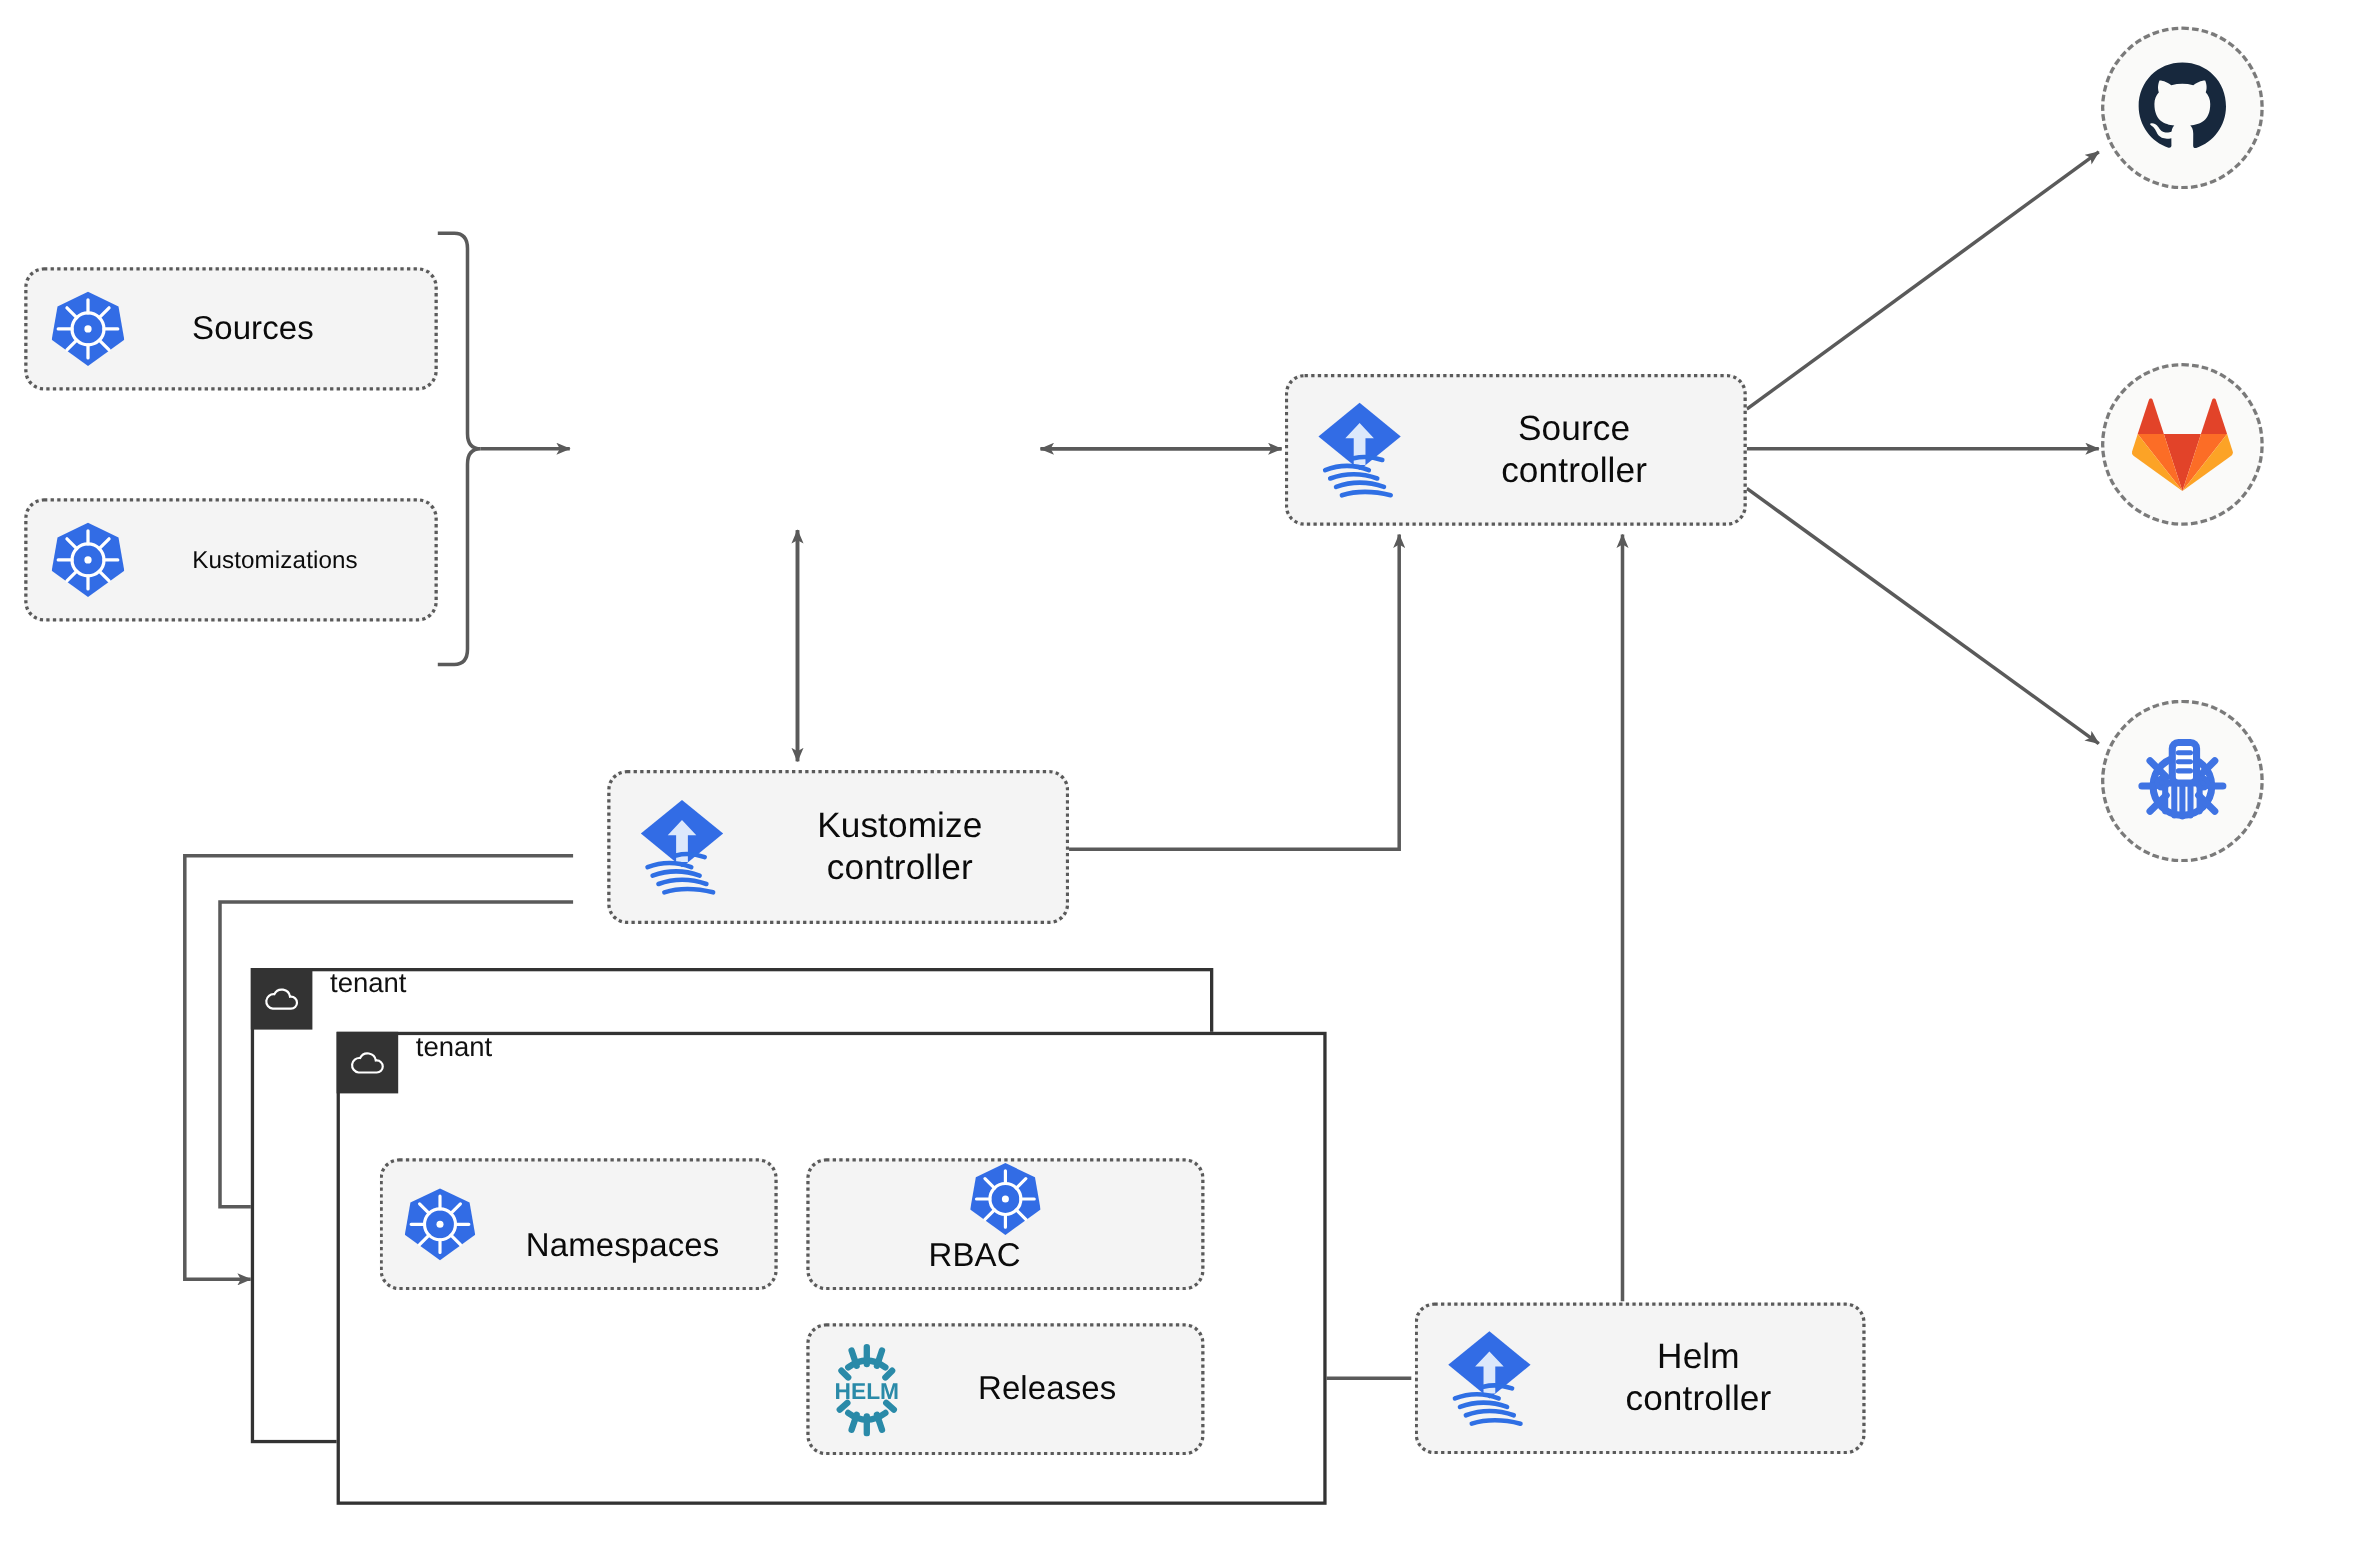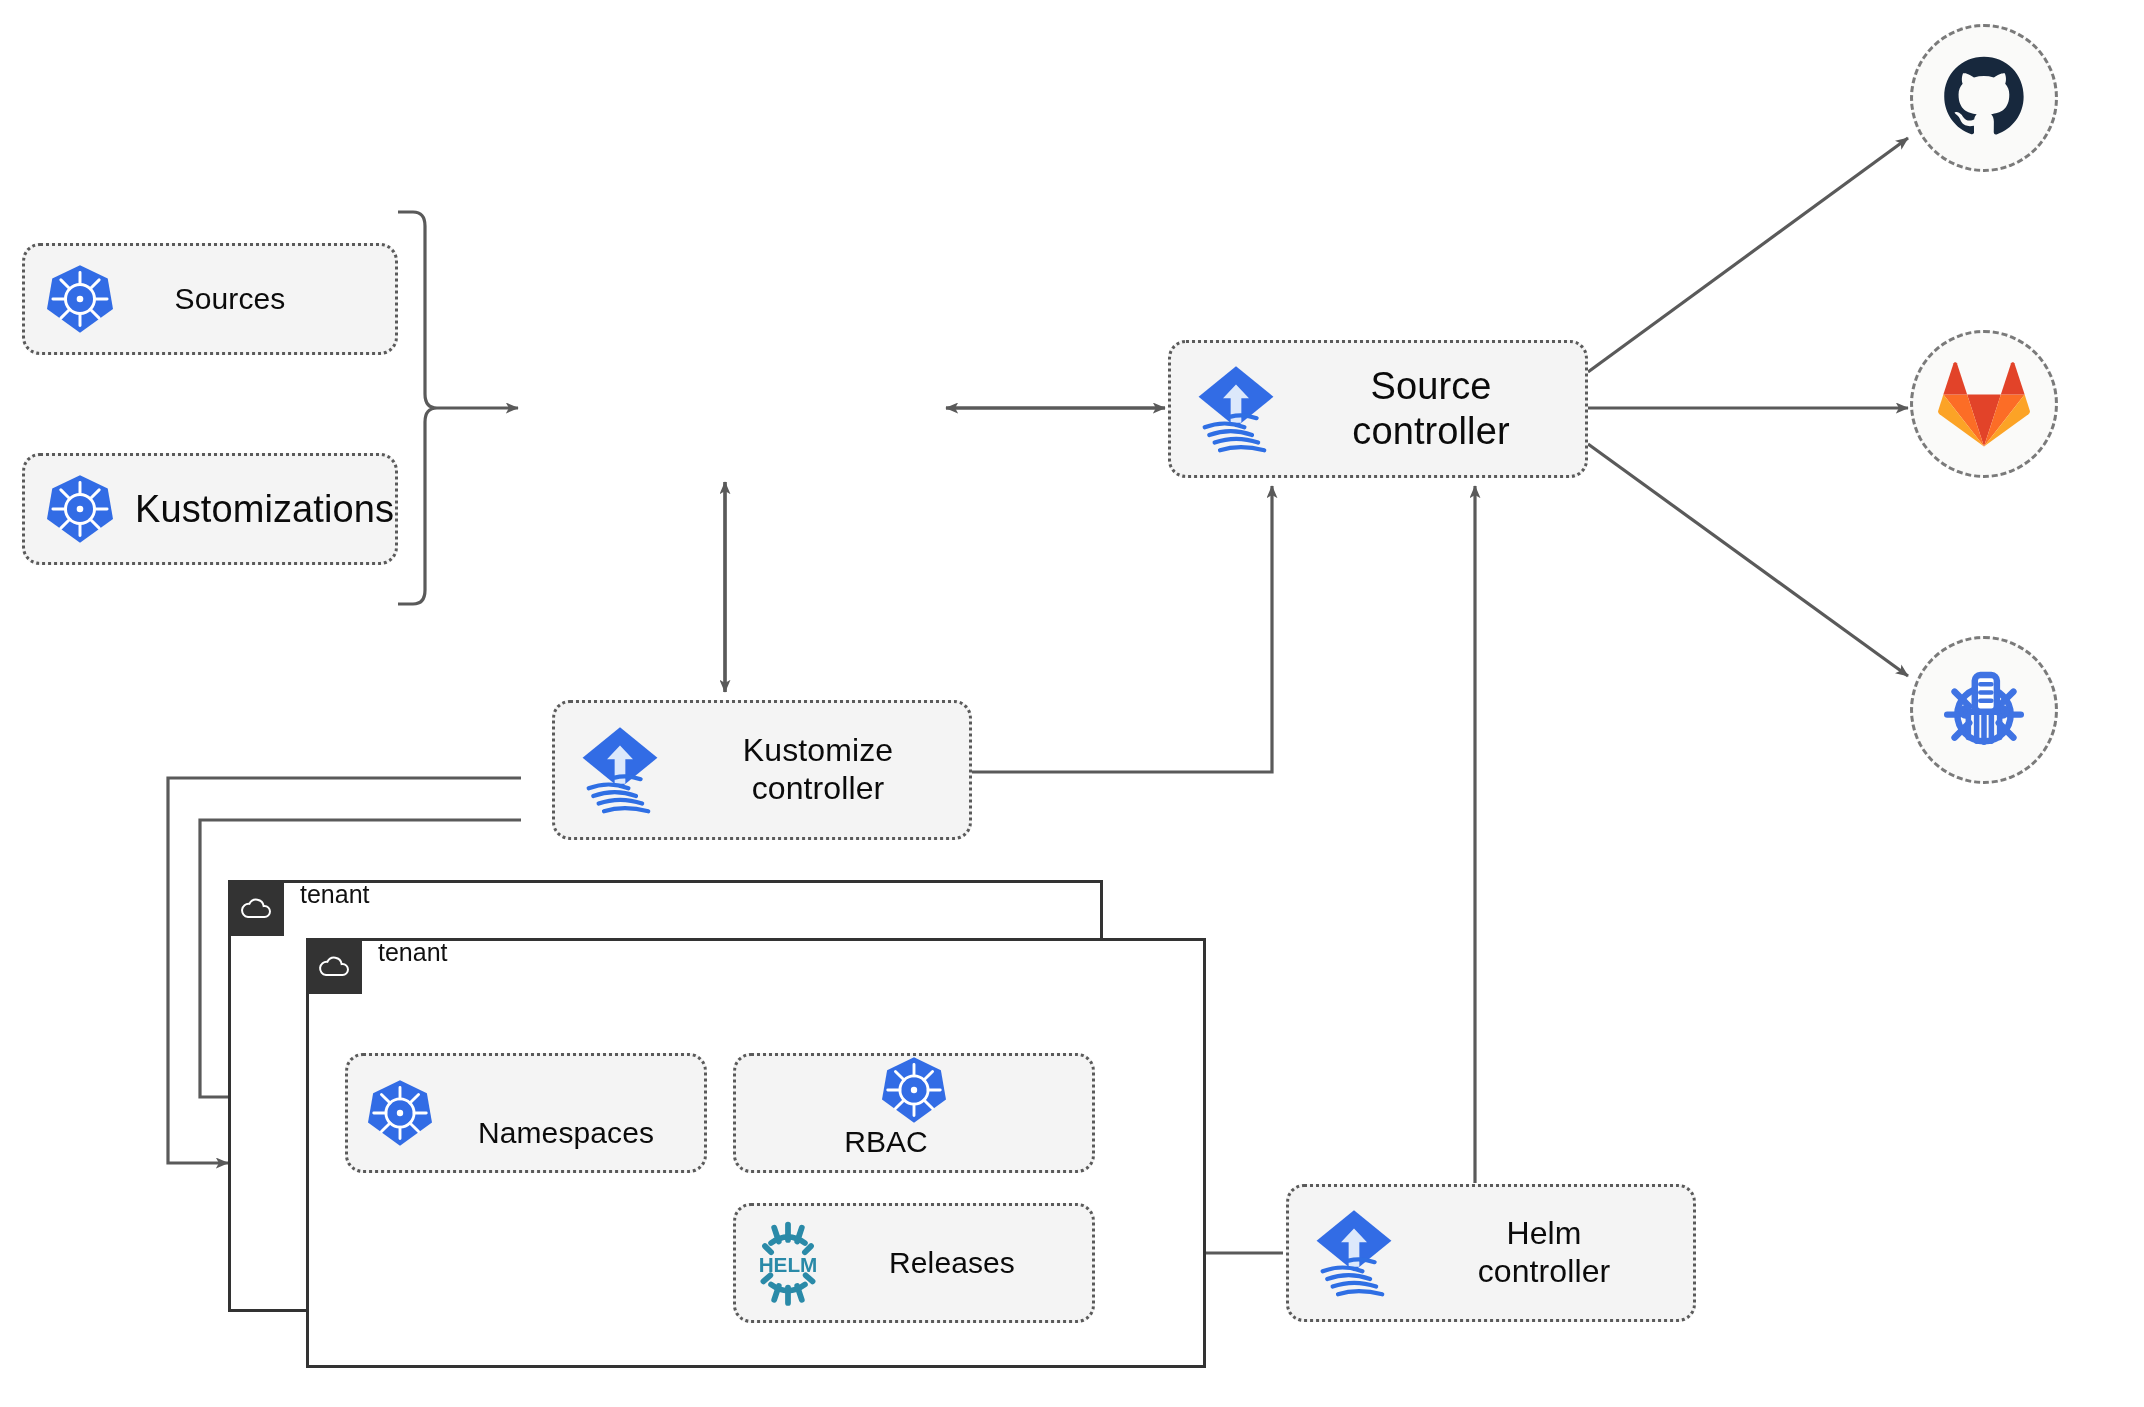--- a/index.html
+++ b/index.html
@@ -111,39 +111,39 @@
       <svg width="66" height="70" viewBox="0 0 100 106">
         <path d="M50 2 L92 22 L100 68 L50 104 L0 68 L8 22 Z" fill="#326CE5"></path>
         <g fill="none" stroke="#fff" stroke-width="4.5" stroke-linecap="round">
           <circle cx="50" cy="53" r="22"></circle>
           <path d="M50 31 L50 13M50 75 L50 93M28 53 L9 53M72 53 L91 53
                    M34.5 37.5 L21 24M65.5 37.5 L79 24M34.5 68.5 L21 82M65.5 68.5 L79 82"></path>
         </g>
         <circle cx="50" cy="53" r="5" fill="#fff"></circle>
       </svg>
     </span>
-    <span class="lbl" style="font-size:38px;padding-right:30px;">Kustomizations</span>
+    <span class="lbl" style="font-size:22px;padding-right:30px;">Kustomizations</span>
   </div>
 
 
   <div class="node" style="left:1168px;top:340px;width:420px;height:138px;">
     <span class="ico" style="width:130px;">
       <svg width="84" height="92" viewBox="0 0 110 120">
         <path d="M55 4 L104 44 L55 84 L6 44 Z" fill="#326CE5"></path>
         <path d="M55 28 L72 46 L62 46 L62 78 L48 78 L48 46 L38 46 Z" fill="#dce8fb"></path>
         <g fill="none" stroke="#2f6fe4" stroke-width="5.5" stroke-linecap="round">
           <path d="M14 84 Q40 74 66 84"></path>
           <path d="M20 94 Q48 84 76 94"></path>
           <path d="M27 104 Q55 94 84 104"></path>
           <path d="M34 114 Q60 106 92 114"></path>
           <path d="M48 70 Q64 66 82 72"></path>
         </g>
       </svg>
     </span>
-    <span class="lbl" style="font-size:38px;padding-right:24px;white-space:pre-line;">Source
+    <span class="lbl" style="font-size:32px;padding-right:24px;white-space:pre-line;">Source
 controller</span>
   </div>
 
   <div class="node" style="left:552px;top:700px;width:420px;height:140px;">
     <span class="ico" style="width:130px;">
       <svg width="84" height="92" viewBox="0 0 110 120">
         <path d="M55 4 L104 44 L55 84 L6 44 Z" fill="#326CE5"></path>
         <path d="M55 28 L72 46 L62 46 L62 78 L48 78 L48 46 L38 46 Z" fill="#dce8fb"></path>
         <g fill="none" stroke="#2f6fe4" stroke-width="5.5" stroke-linecap="round">
           <path d="M14 84 Q40 74 66 84"></path>

